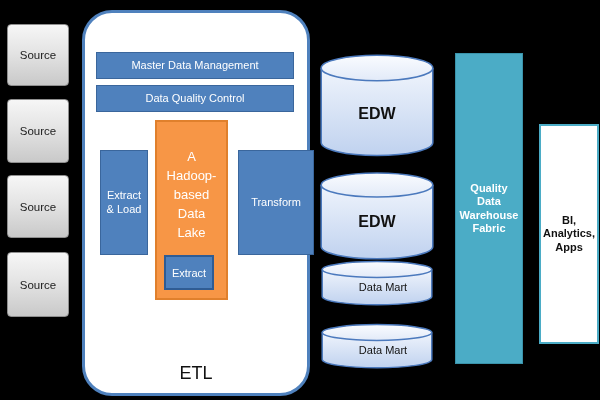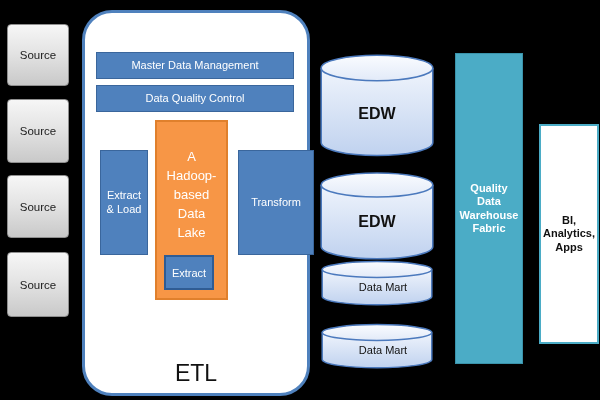--- a/index.html
+++ b/index.html
@@ -18,21 +18,21 @@
     border:1px solid #8f8f8f;
     box-shadow:0 1px 3px rgba(0,0,0,.55);
     font-size:11.5px;color:#1c1c1c;
   }
 
   
   .etl-frame{
     left:82px;top:10px;width:228px;height:386px;
     background:#fff;border:3px solid #4f81bd;border-radius:30px;
   }
-  .etl-title{left:82px;top:358px;width:228px;height:30px;font-size:23px;color:#111;}
+  .etl-title{left:82px;top:358px;width:228px;height:30px;font-size:18px;color:#111;}
 
   .blue-box{
     background:#4f81bd;border:1.5px solid #3a669c;color:#fff;font-size:11px;line-height:13.5px;
   }
   .bar{left:96px;width:198px;height:27px;text-align:right;}
   .side-box{top:150px;height:105px;}
 
   .lake{
     left:155px;top:120px;width:73px;height:180px;
     background:#f79646;border:2.5px solid #e0802c;color:#fff;

